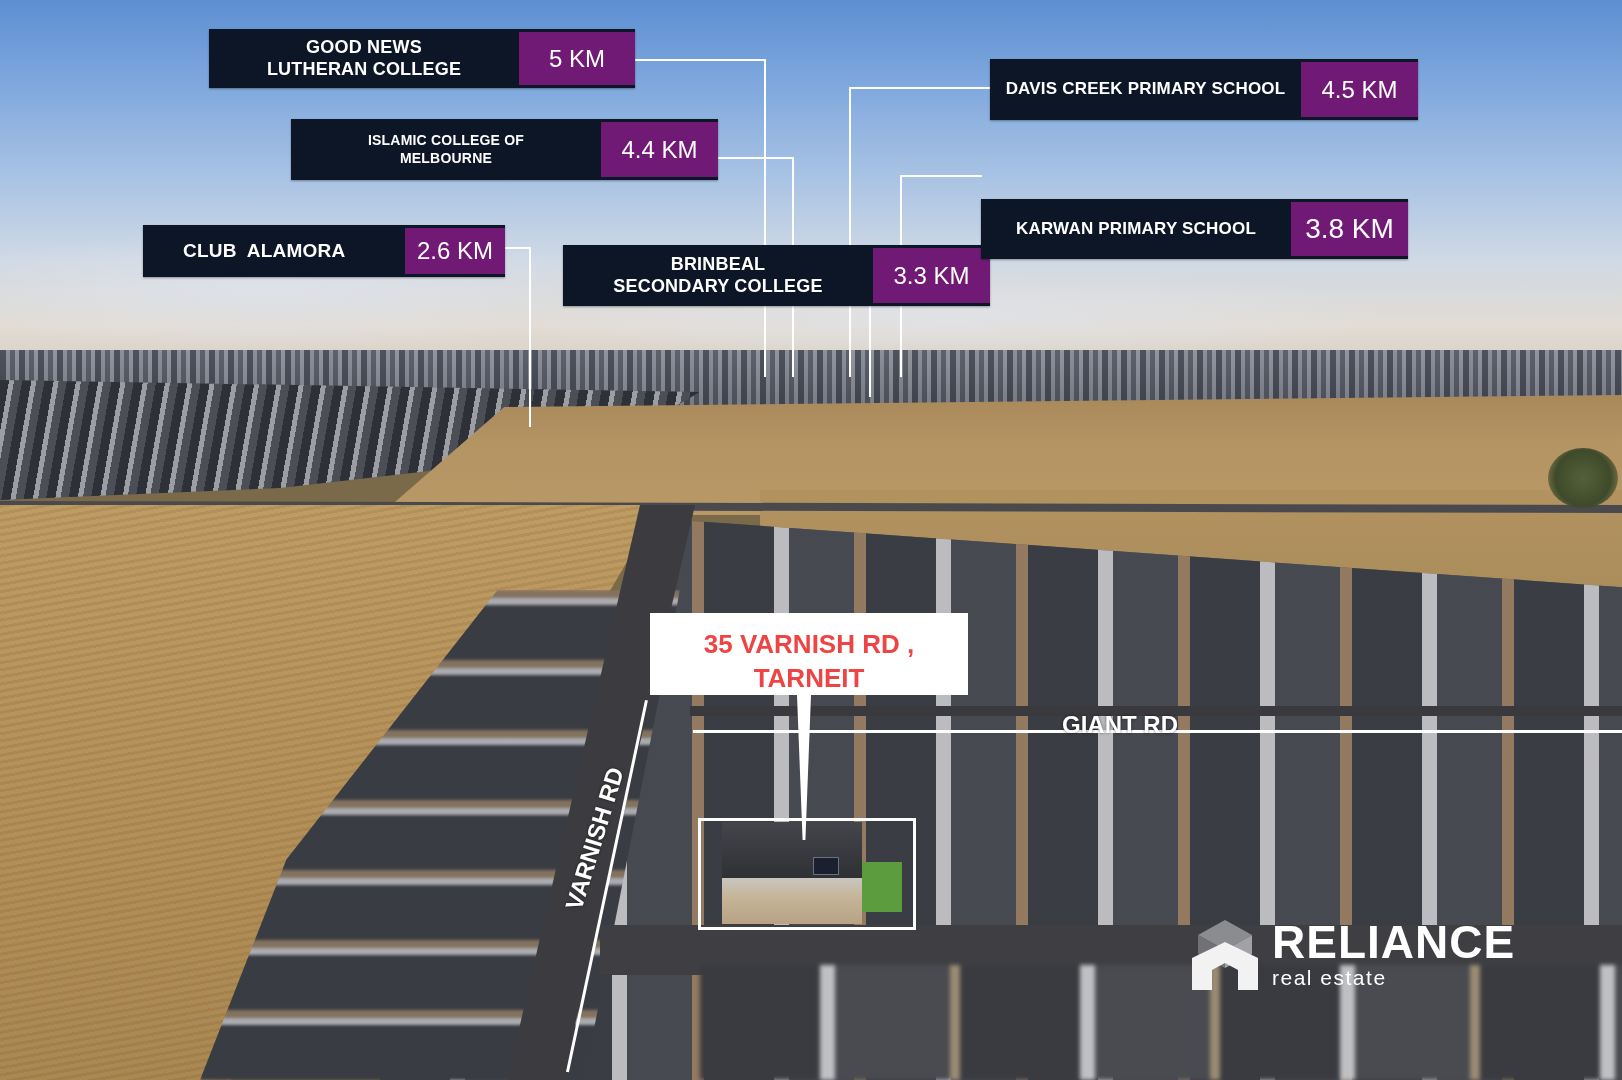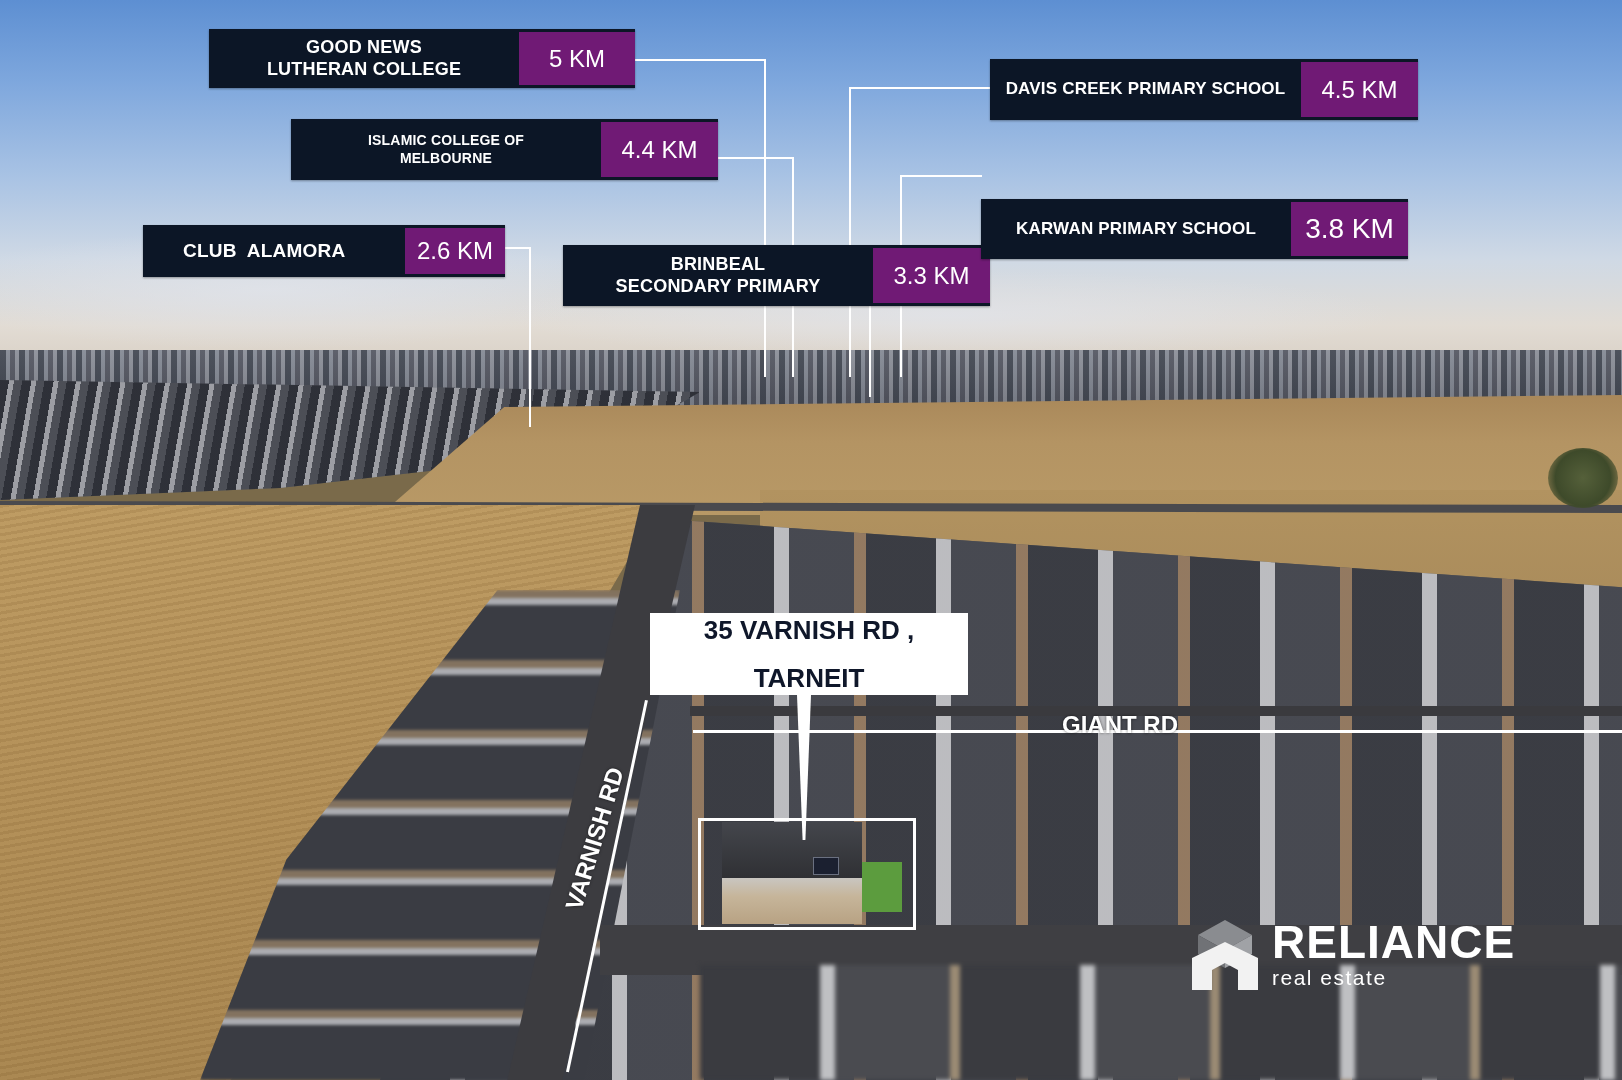--- a/index.html
+++ b/index.html
@@ -126,23 +126,23 @@
   }
   .label .dist {
     background: #701a75; color: #ffffff; font-weight: 400;
     display: flex; align-items: center; justify-content: center;
     margin: 3px 0 3px 0;
   }
 
   
   .address {
     position: absolute; left: 650px; top: 613px; width: 318px; height: 82px;
-    background: #ffffff; color: #0f172a; font-weight: 700;
+    background: #ffffff; color: #ef4444; font-weight: 700;
     font-size: 26px; line-height: 34px; text-align: center;
-    display: flex; flex-direction: column; justify-content: space-between;
+    display: flex; flex-direction: column; justify-content: flex-end;
   }
   .pointer {
     position: absolute; left: 797px; top: 695px; width: 14px; height: 145px;
     background: #ffffff;
     clip-path: polygon(0 0, 100% 0, 60% 100%, 40% 100%);
   }
 
   
   .street {
     position: absolute; color: #ffffff; font-weight: 700; white-space: nowrap;
@@ -216,21 +216,21 @@
   <div class="dist" style="width:117px;font-size:24px;">4.4 KM</div>
 </div>
 
 <div class="label" style="left:143px;top:225px;width:362px;height:52px;">
   <div class="name" style="font-size:19px;justify-content:flex-start;padding-left:40px;white-space:pre;">CLUB  ALAMORA</div>
   <div class="dist" style="width:100px;font-size:24px;">2.6 KM</div>
 </div>
 
 <div class="label" style="left:563px;top:245px;width:427px;height:61px;">
   <div class="name" style="font-size:18px;">
-    <span><span>BRINBEAL</span><br><span>SECONDARY PRIMARY</span></span>
+    <span><span>BRINBEAL</span><br><span>SECONDARY COLLEGE</span></span>
   </div>
   <div class="dist" style="width:117px;font-size:24px;">3.3 KM</div>
 </div>
 
 <div class="label" style="left:990px;top:59px;width:428px;height:61px;">
   <div class="name" style="font-size:17px;white-space:nowrap;">DAVIS CREEK PRIMARY SCHOOL</div>
   <div class="dist" style="width:117px;font-size:24px;">4.5 KM</div>
 </div>
 
 <div class="label" style="left:981px;top:151px;width:427px;height:60px;margin-top:48px;">

